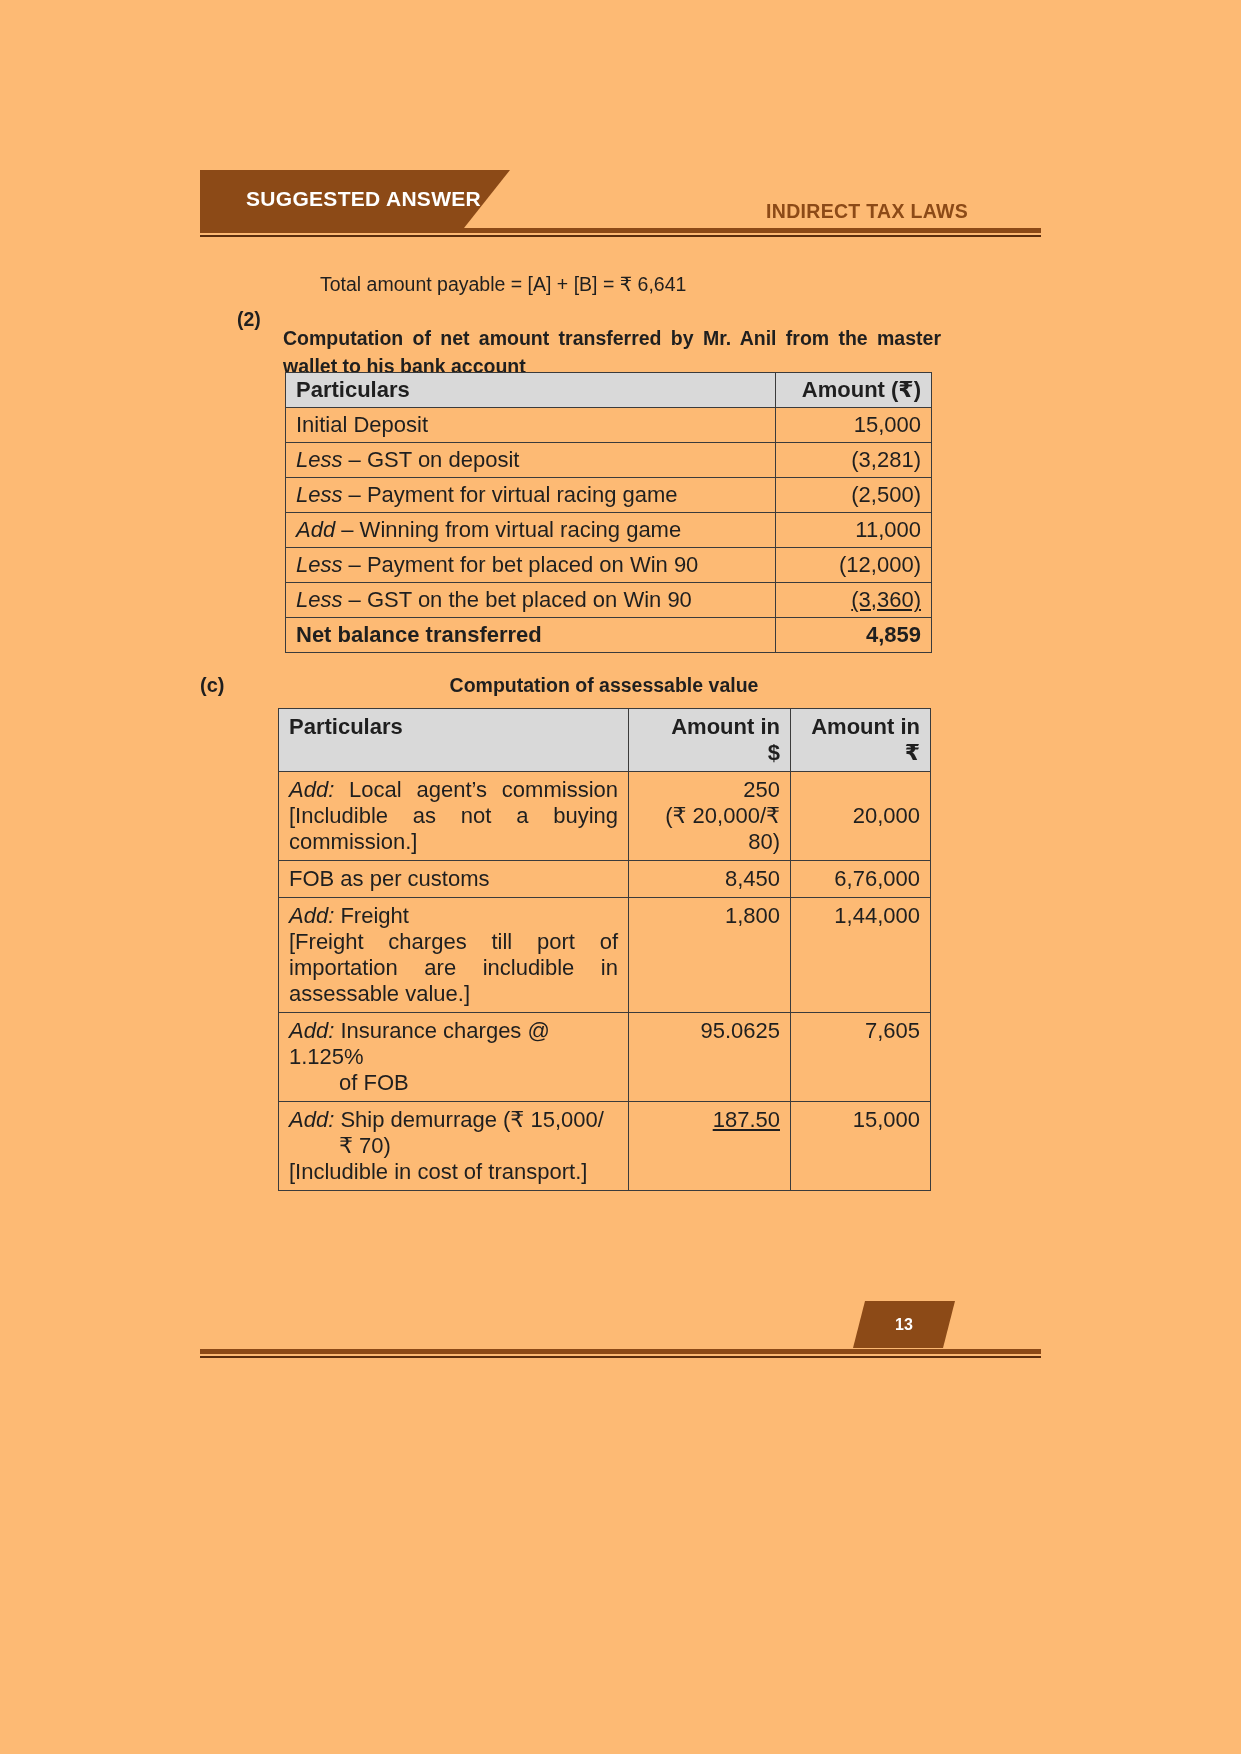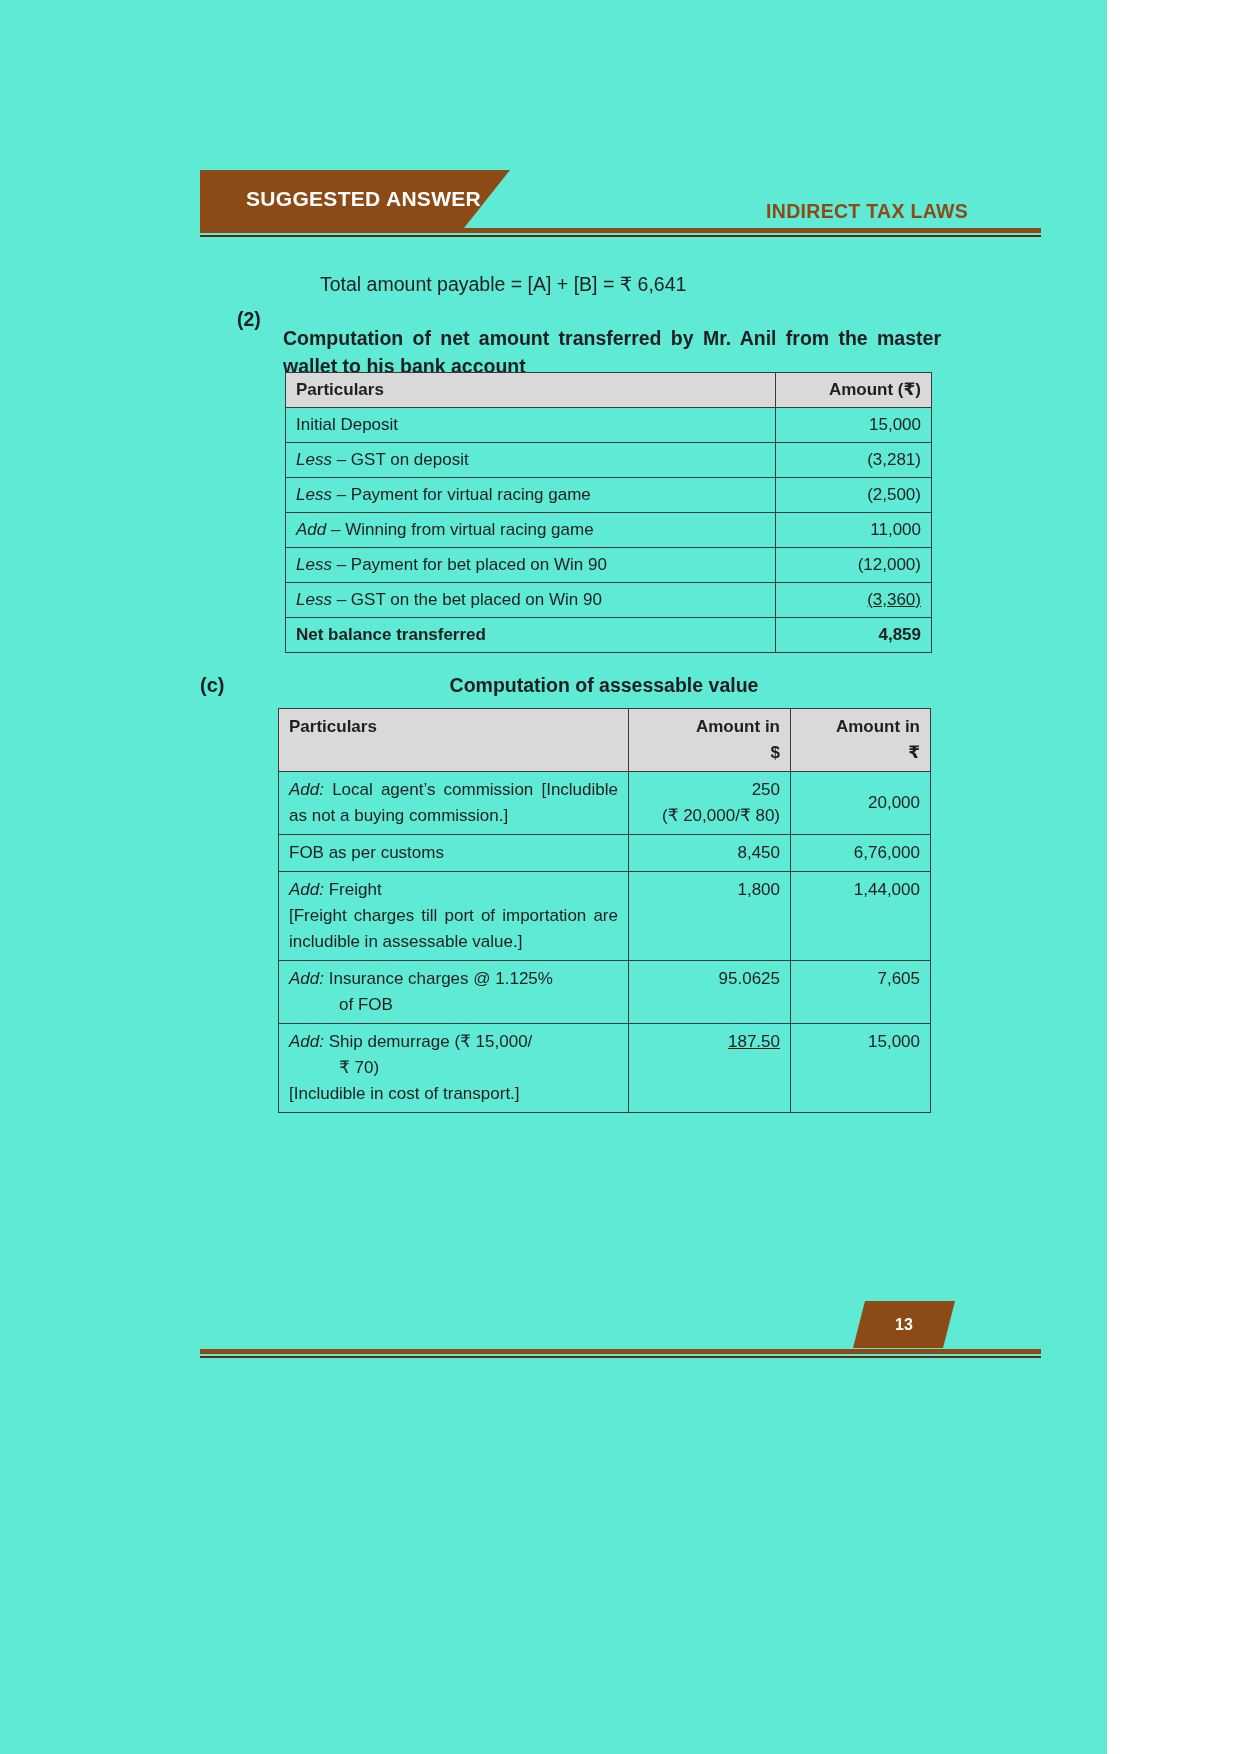--- a/index.html
+++ b/index.html
@@ -1,18 +1,18 @@
 <!DOCTYPE html>
 <html><head>
 <meta charset="utf-8">
 <style>
   * { margin:0; padding:0; box-sizing:border-box; }
   html,body { background:#ffffff; }
   body { font-family:"Liberation Sans","DejaVu Sans",sans-serif; color:#1f1f1f; }
-  .page { position:relative; width:1107px; height:1754px; background:#5eead4; overflow:hidden; }
+  .page { position:relative; width:1241px; height:1754px; background:#fdba74; overflow:hidden; }
 
   
   .banner {
     position:absolute; left:200px; top:170px; width:310px; height:58px;
     background:#8C4A17; color:#fff; font-weight:bold; font-size:21px;
     line-height:58px; padding-left:46px; letter-spacing:.3px;
     clip-path:polygon(0 0,100% 0,calc(100% - 46px) 100%,0 100%);
   }
   .doc-title {
     position:absolute; top:200px; left:568px; width:400px; text-align:right;
@@ -26,21 +26,21 @@
 
   
   .intro { position:absolute; top:273px; left:320px; font-size:19.5px; }
   .sec2-num { position:absolute; top:308px; left:237px; font-weight:bold; font-size:19.5px; }
   .sec2-heading {
     position:absolute; top:324px; left:283px; width:658px;
     font-weight:bold; font-size:19.5px; line-height:28px; text-align:justify;
   }
 
   
-  table { border-collapse:collapse; table-layout:fixed; font-size:17px; }
+  table { border-collapse:collapse; table-layout:fixed; font-size:22px; }
   td,th { border:1.5px solid #3b3b3b; padding:5px 10px; vertical-align:top; line-height:26px; }
   th { background:#D9D9D9; text-align:left; font-weight:bold; }
   .amt { text-align:right; }
   .u { text-decoration:underline; }
   .total td { font-weight:bold; }
   i { font-style:italic; }
   .just { text-align:justify; }
   .note { text-align:justify; }
   .indent { padding-left:50px; }
   .mid { vertical-align:middle; }

